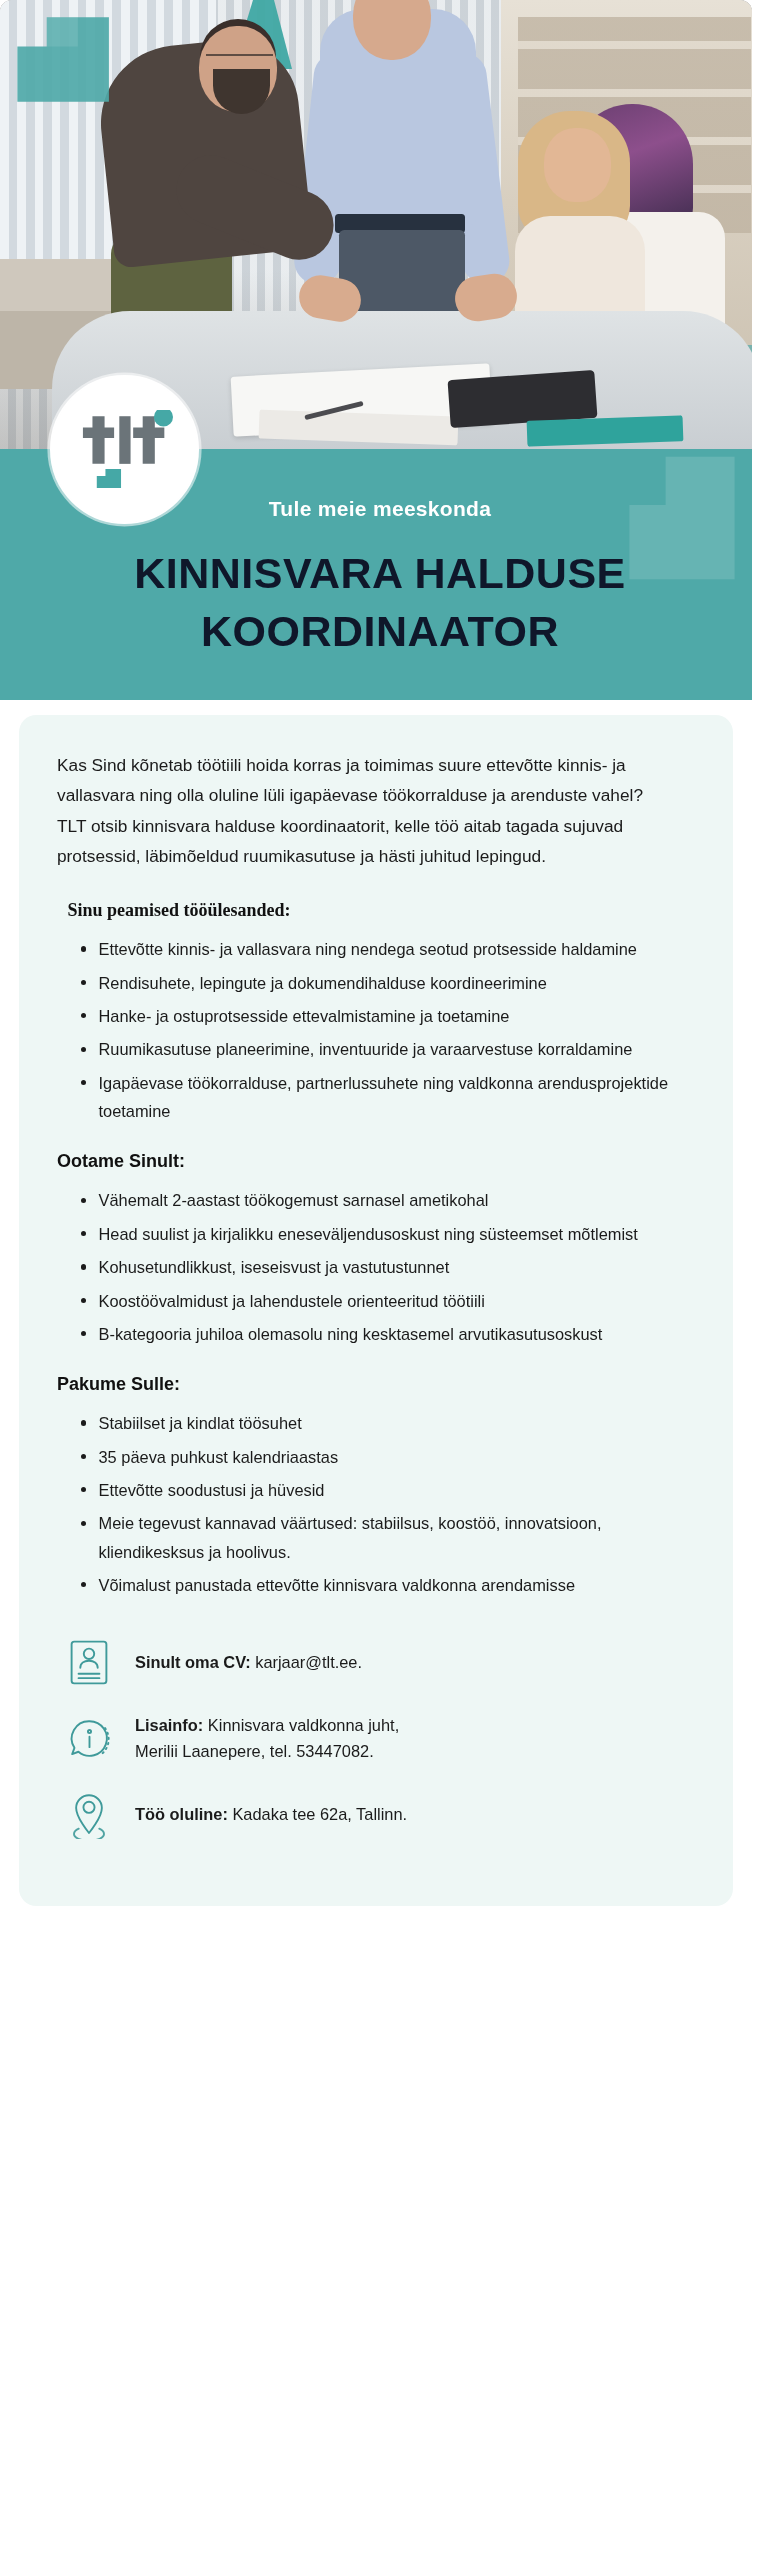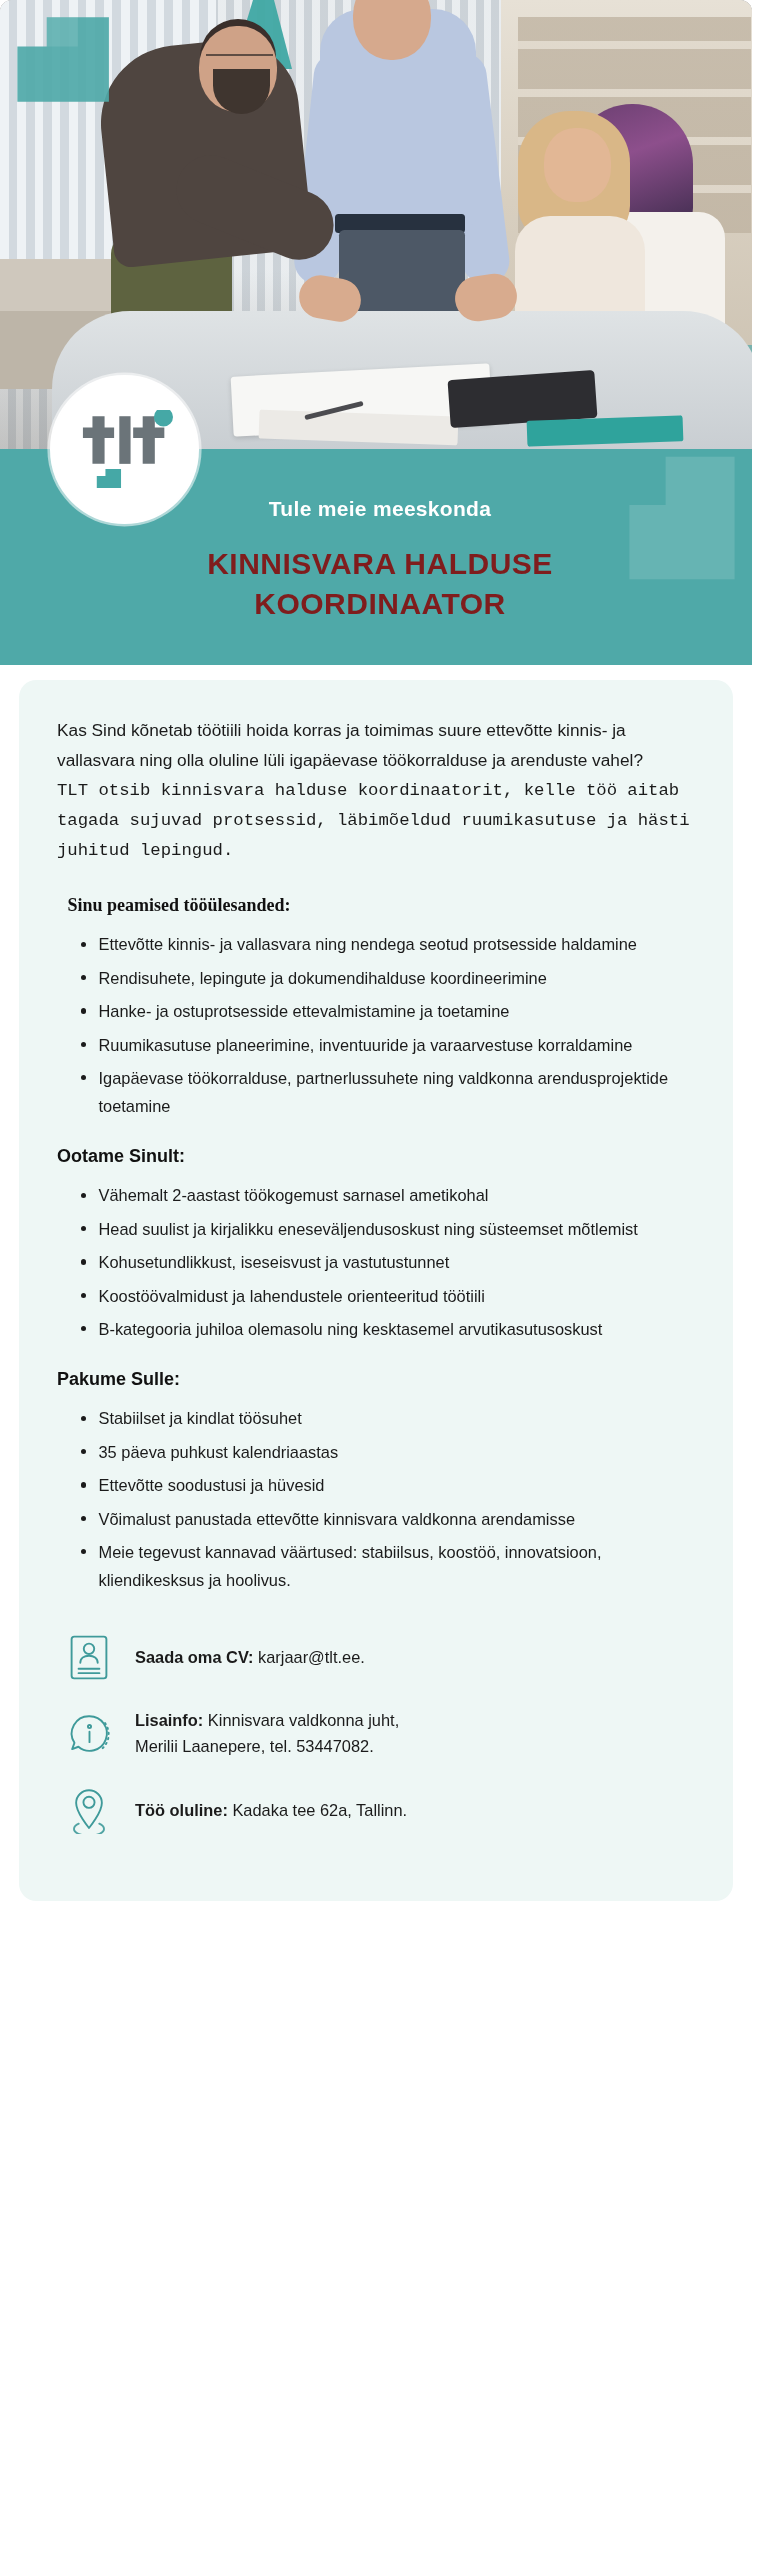--- a/index.html
+++ b/index.html
@@ -209,22 +209,22 @@
     opacity: .13;
   }
   .kicker {
     color: #ffffff;
     font-size: 21px;
     font-weight: 700;
     letter-spacing: 0.3px;
     margin-bottom: 22.5px;
   }
   .title {
-    color: #7f1d1d;
-    font-size: 30px;
+    color: #0f172a;
+    font-size: 43px;
     font-weight: 700;
     line-height: 1.35;
     letter-spacing: 0.5px;
     padding: 0 40px;
   }
 
   
   .logo-badge {
     position: absolute;
     left: 50px;
@@ -248,21 +248,21 @@
     padding: 35px 38px 40px;
     z-index: 1;
   }
 
   .intro {
     font-size: 17.3px;
     line-height: 1.75;
     color: #1b1b1b;
     margin-bottom: 29px;
   }
-  .intro p + p { margin-top: 0; font-family: Liberation Mono, monospace; }
+  .intro p + p { margin-top: 0; }
 
   h2.sec {
     font-size: 18px;
     font-weight: 700;
     color: #111111;
     margin: 26px 0 14px;
   }
   h2.sec.first { margin-top: 3.5px; padding-left: 10.4px; font-family: Liberation Serif, serif; }
 
   ul.bullets {
@@ -416,38 +416,38 @@
       <li>Kohusetundlikkust, iseseisvust ja vastutustunnet</li>
       <li>Koostöövalmidust ja lahendustele orienteeritud töötiili</li>
       <li>B-kategooria juhiloa olemasolu ning kesktasemel arvutikasutusoskust</li>
     </ul>
 
     <h2 class="sec">Pakume Sulle:</h2>
     <ul class="bullets">
       <li>Stabiilset ja kindlat töösuhet</li>
       <li>35 päeva puhkust kalendriaastas</li>
       <li>Ettevõtte soodustusi ja hüvesid</li>
+      <li>Meie tegevust kannavad väärtused: stabiilsus, koostöö, innovatsioon, kliendikesksus ja hoolivus.</li>
       <li>Võimalust panustada ettevõtte kinnisvara valdkonna arendamisse</li>
-      <li>Meie tegevust kannavad väärtused: stabiilsus, koostöö, innovatsioon, kliendikesksus ja hoolivus.</li>
     </ul>
 
     <div class="contacts">
 
       <div class="contact-row">
         <div class="contact-icon">
           <svg width="40" height="47" viewBox="0 0 46 54">
             <rect class="ic" x="3" y="3" width="40" height="48" rx="3"></rect>
             <circle class="ic" cx="23" cy="17" r="6"></circle>
             <path class="ic" d="M13 33c0-5.5 4.5-8 10-8s10 2.5 10 8"></path>
             <line class="ic" x1="11" y1="40" x2="35" y2="40"></line>
             <line class="ic" x1="11" y1="45" x2="35" y2="45"></line>
           </svg>
         </div>
         <div class="contact-text">
-          <b>Saada oma CV:</b><span> karjaar@tlt.ee.</span>
+          <b>Sinult oma CV:</b><span> karjaar@tlt.ee.</span>
         </div>
       </div>
 
       <div class="contact-row">
         <div class="contact-icon">
           <svg width="45" height="45" viewBox="0 0 52 52">
             <path class="ic" d="M26 6a20 20 0 1 1-12.8 35.3L6 44l2.6-7.2A20 20 0 0 1 26 6Z"></path>
             <circle class="ic" cx="26" cy="18" r="1.8" fill="#3f9a9a"></circle>
             <line class="ic" x1="26" y1="24" x2="26" y2="36"></line>
             <path class="ic" d="M44 14a22 22 0 0 1-4 30" stroke-dasharray="1.5 4.5"></path>

